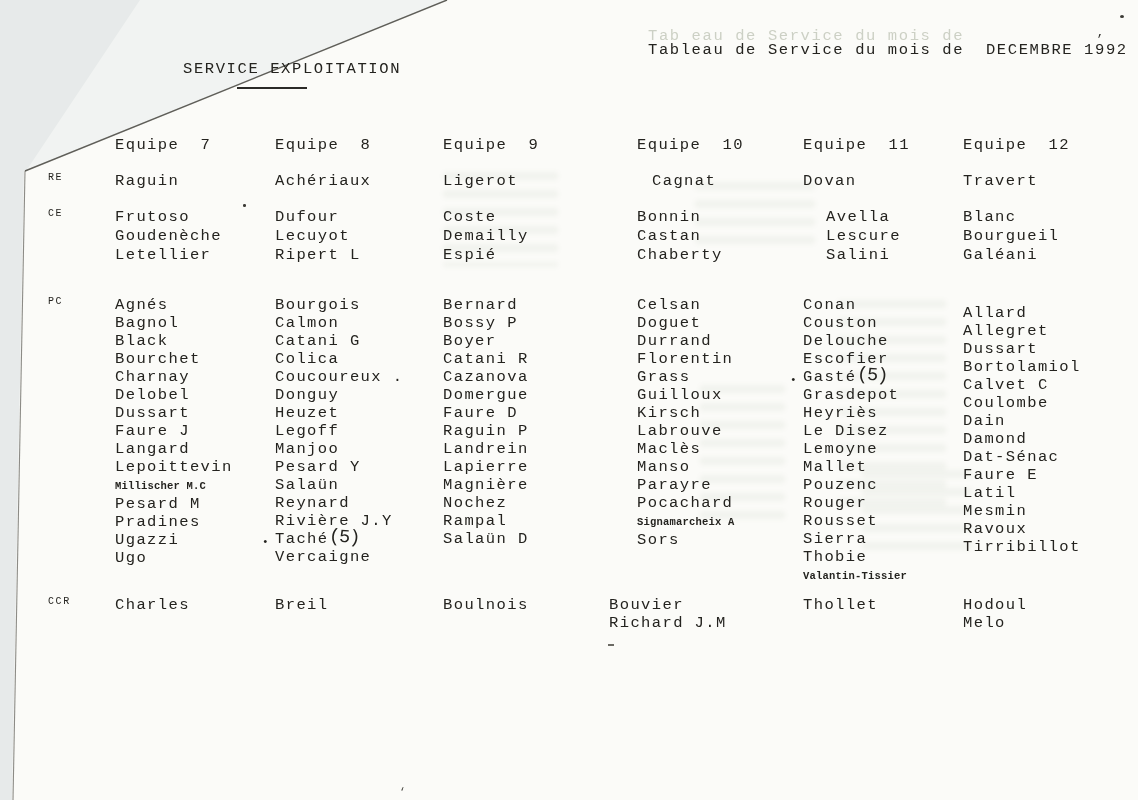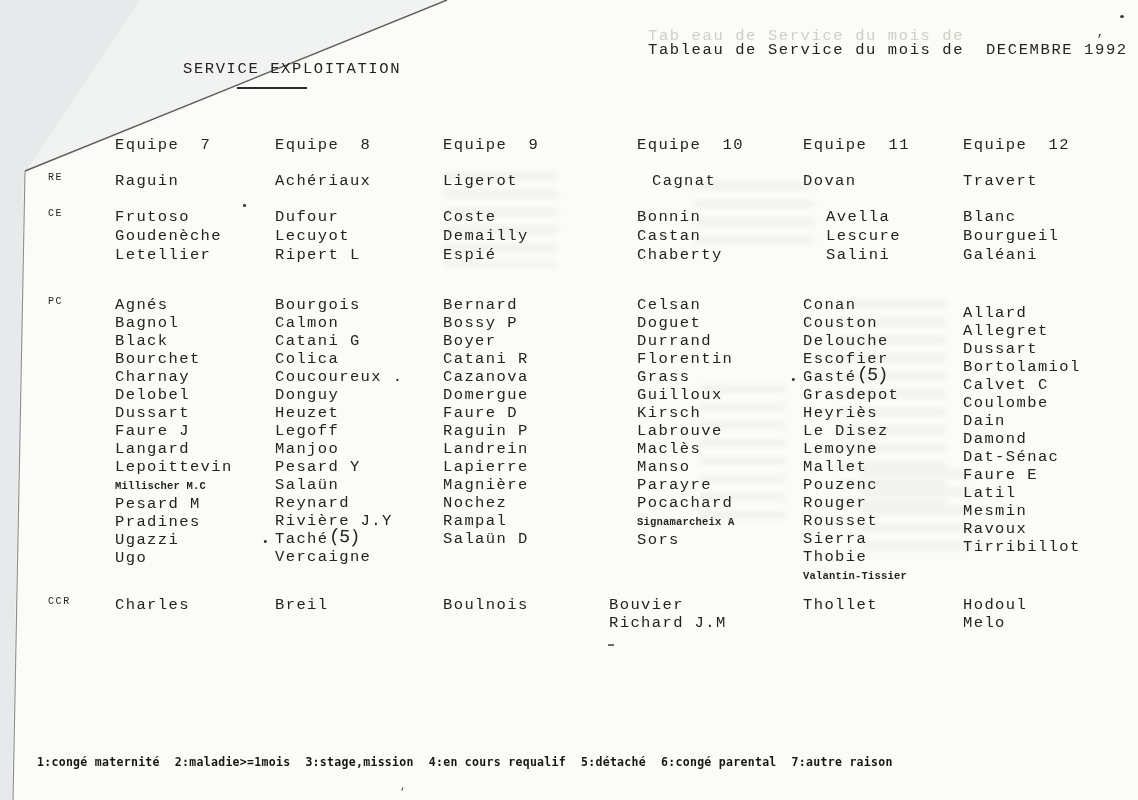--- a/index.html
+++ b/index.html
@@ -245,21 +245,20 @@
         </div>
         <div class="col lh18" style="left: 803px; top: 596px;">
           <div class="line"><span>Thollet</span></div>
         </div>
         <div class="col lh18" style="left: 963px; top: 596px;">
           <div class="line"><span>Hodoul</span></div>
           <div class="line"><span>Melo</span></div>
         </div>
       </div>
 
-    <div id="legend" class="legend"><span>1:congé maternité</span><span>2:maladie&gt;=1mois</span><span>3:stage,mission</span><span>4:en cours requalif</span><span>5:détaché</span><span>6:congé parental</span><span>7:autre raison</span></div>
 
     <div class="artifact dot" style="left:1120px;top:15px;width:4px;height:3px"></div>
     <div class="artifact" style="left:1096px;top:33px;font-size:12px;color:#2e2d29">’</div>
     <div class="artifact dot" style="left:243px;top:204px;width:2.5px;height:2.5px"></div>
     <div class="artifact" style="left:608px;top:644px;width:6px;height:1.5px;background:#6b6a64"></div>
     <div class="artifact" style="left:399px;top:786px;font-size:11px;color:#4a4943">‘</div>
   </div>
 </div>
 
 </body></html>

